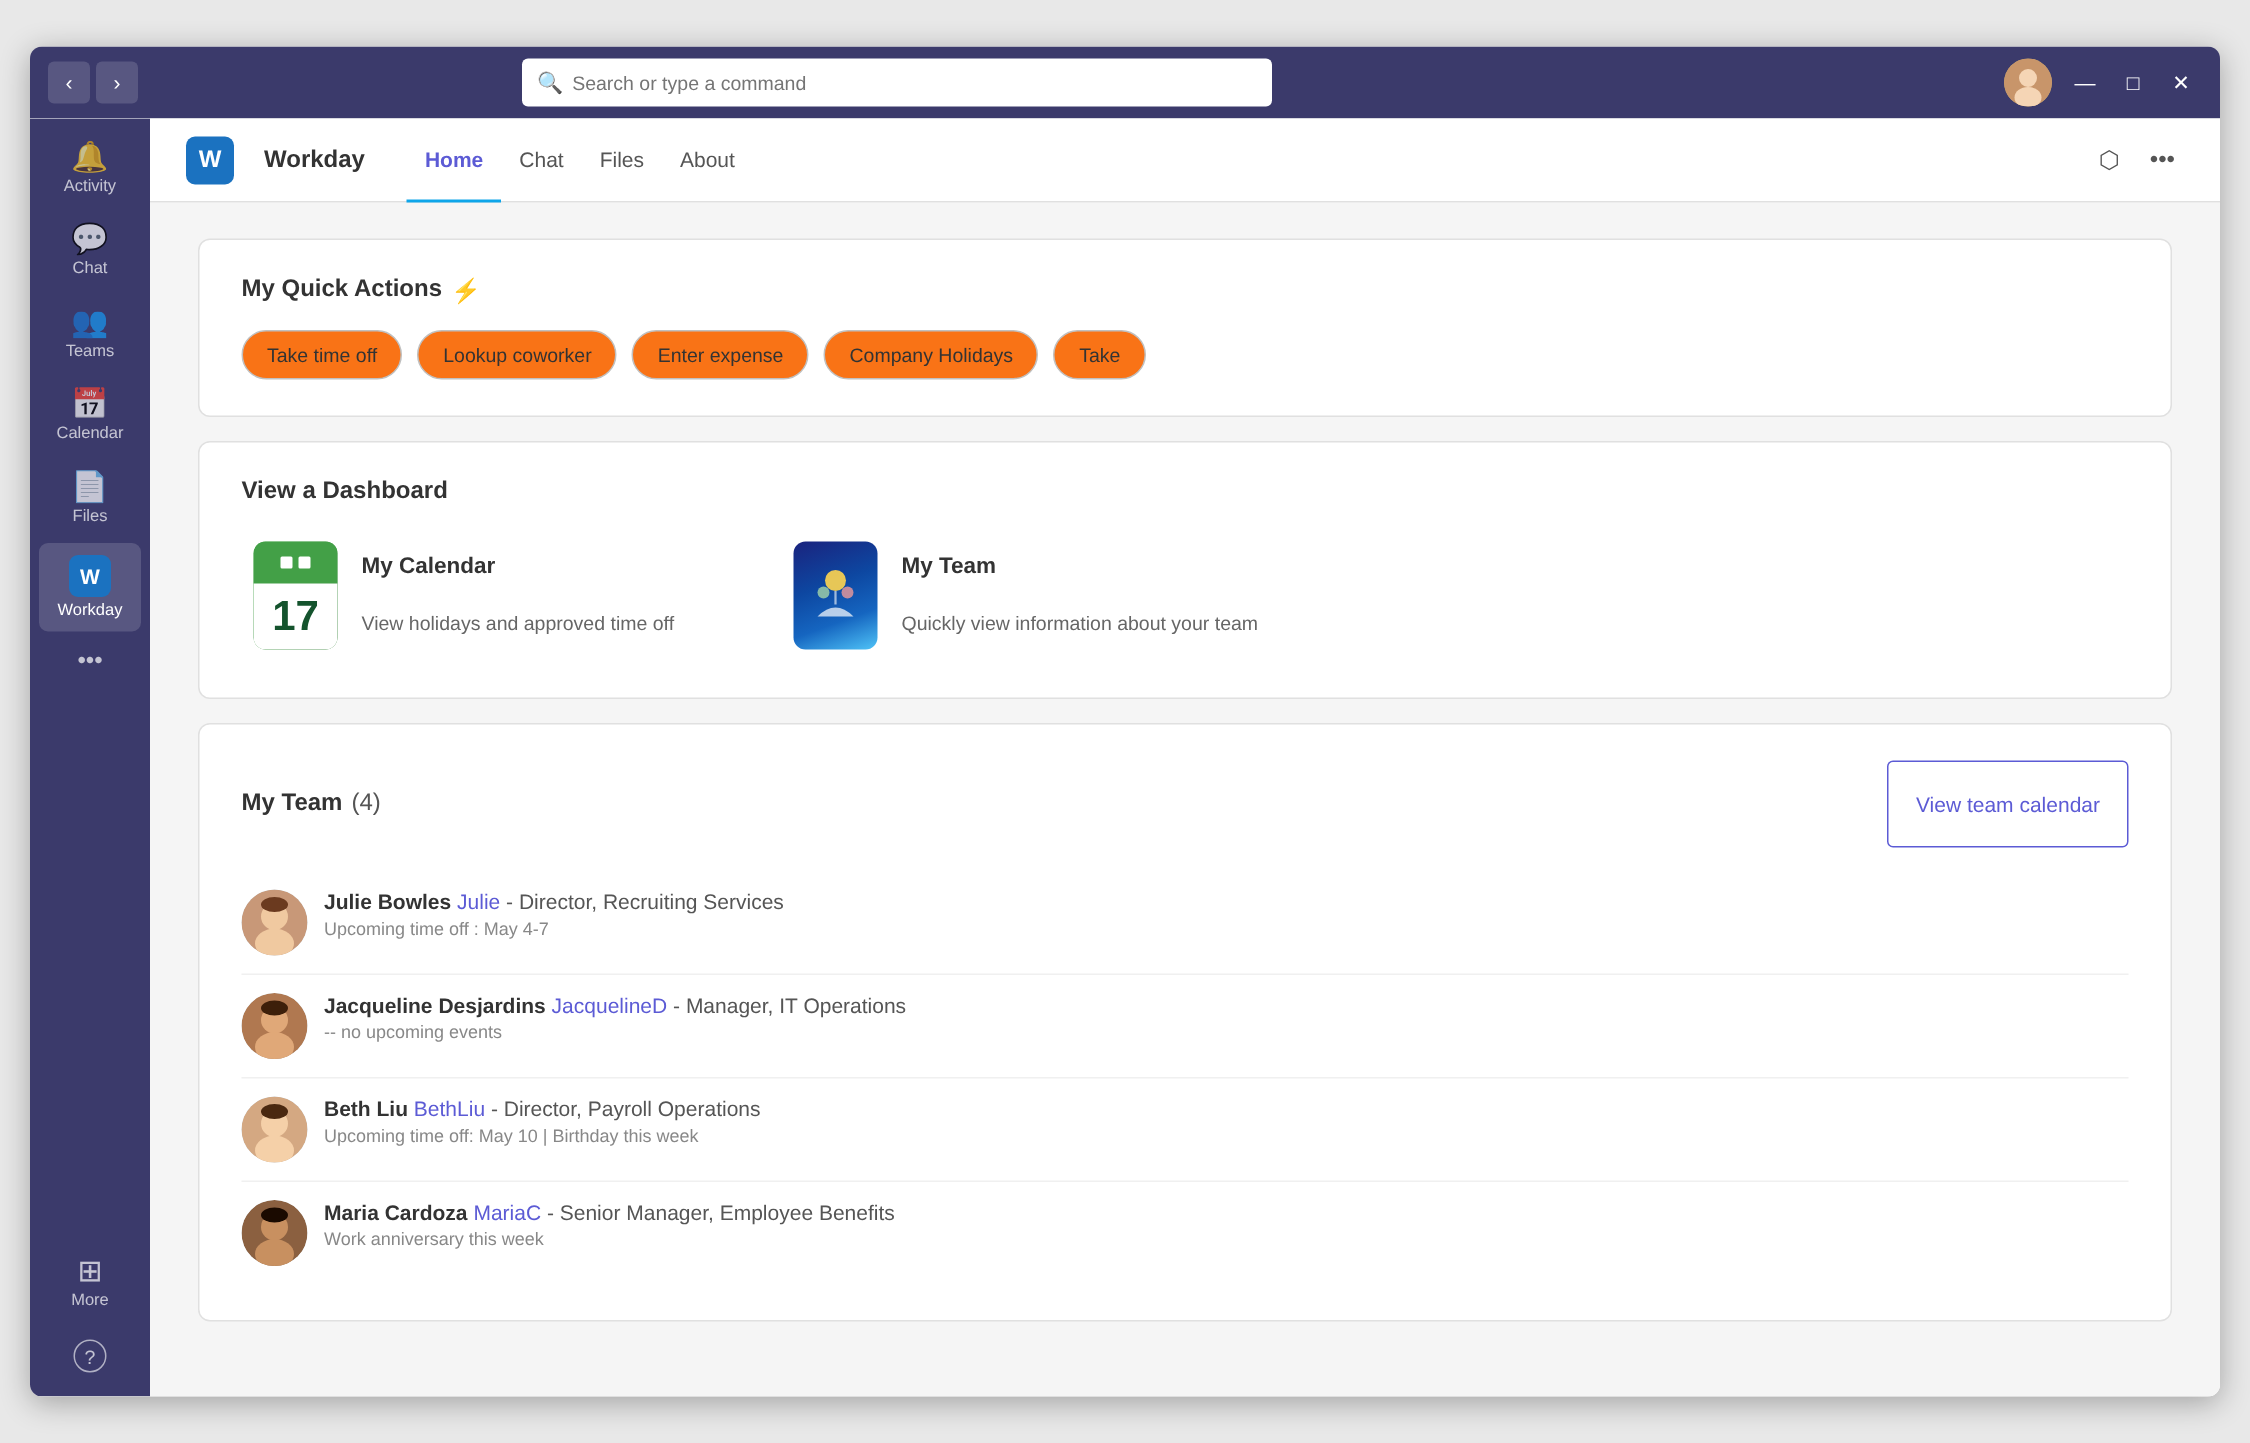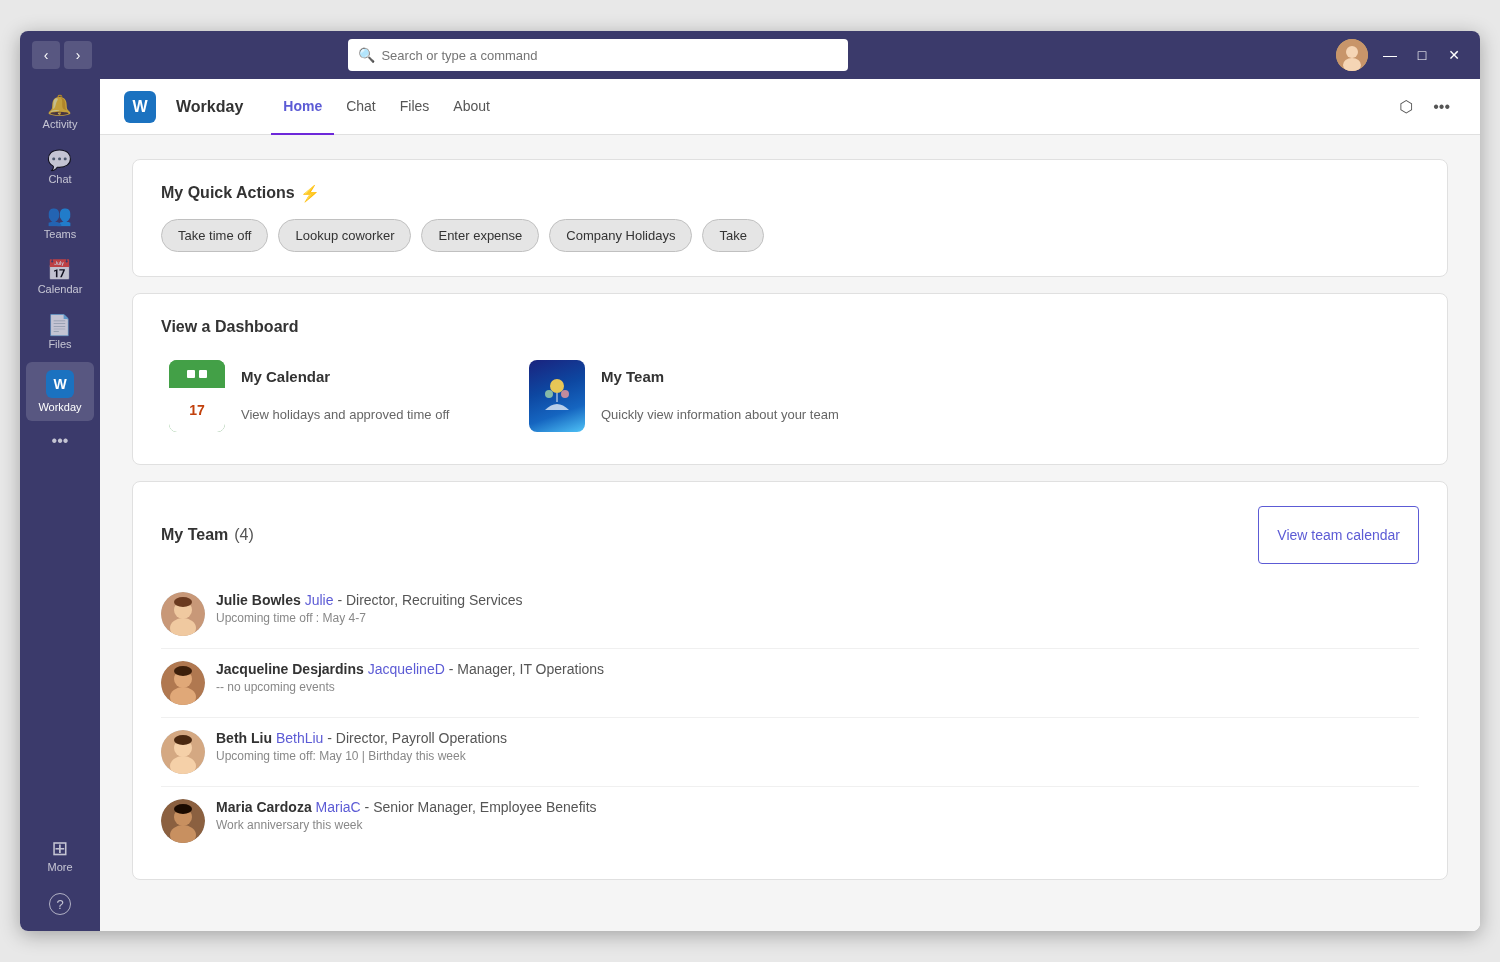--- a/index.html
+++ b/index.html
@@ -34,42 +34,42 @@
 
     
     .app-area { flex: 1; display: flex; flex-direction: column; overflow: hidden; background: #f5f5f5; }
 
     
     .app-header { background: #fff; border-bottom: 1px solid #e0e0e0; padding: 0 24px; height: 56px; display: flex; align-items: center; gap: 20px; flex-shrink: 0; }
     .app-logo { width: 32px; height: 32px; background: #1b72c0; border-radius: 6px; display: flex; align-items: center; justify-content: center; color: #fff; font-weight: bold; font-size: 16px; flex-shrink: 0; }
     .app-title { font-size: 16px; font-weight: 600; color: #333; }
     .app-nav { display: flex; gap: 0; margin-left: 8px; }
     .app-nav-item { padding: 0 12px; height: 56px; display: flex; align-items: center; font-size: 14px; color: #555; cursor: pointer; border-bottom: 2px solid transparent; }
-    .app-nav-item.active { color: #5c5bd5; border-bottom: 2px solid #6d28d9; font-weight: 600; }
+    .app-nav-item.active { color: #5c5bd5; border-bottom: 2px solid #0ea5e9; font-weight: 600; }
     .app-header-right { margin-left: auto; display: flex; align-items: center; gap: 8px; }
     .icon-btn { background: none; border: none; cursor: pointer; color: #555; font-size: 16px; padding: 4px 6px; border-radius: 4px; }
 
     
     .content-area { flex: 1; overflow-y: auto; padding: 24px 32px; }
 
     
     .section-card { background: #fff; border-radius: 8px; border: 1px solid #e0e0e0; padding: 24px 28px; margin-bottom: 16px; }
     .section-title { font-size: 16px; font-weight: 600; color: #333; margin-bottom: 16px; display: flex; align-items: flex-start; gap: 6px; }
 
     
     .quick-actions-row { display: flex; gap: 10px; flex-wrap: wrap; }
-    .qa-btn { border: 1px solid #c0c0c0; background: #e5e5e5; border-radius: 20px; padding: 8px 16px; font-size: 13px; color: #333; cursor: pointer; }
+    .qa-btn { border: 1px solid #c0c0c0; background: #f97316; border-radius: 20px; padding: 8px 16px; font-size: 13px; color: #333; cursor: pointer; }
 
     
     .dashboard-cards { display: flex; gap: 20px; }
     .dash-card { display: flex; align-items: center; gap: 16px; flex: 1; max-width: 340px; cursor: pointer; padding: 8px; border-radius: 6px; }
     .dash-icon { width: 56px; height: 72px; border-radius: 8px; overflow: hidden; display: flex; flex-direction: column; flex-shrink: 0; }
     .calendar-icon { background: linear-gradient(135deg, #4caf50, #2e7d32); display: flex; flex-direction: column; }
     .cal-top { background: #4caf50; height: 30px; display: flex; align-items: center; justify-content: center; }
-    .cal-bottom { background: #fff; flex: 1; display: flex; align-items: center; justify-content: center; font-size: 14px; font-weight: bold; color: #c2410c; }
+    .cal-bottom { background: #fff; flex: 1; display: flex; align-items: center; justify-content: center; font-size: 28px; font-weight: bold; color: #14532d; }
     .team-icon { background: linear-gradient(135deg, #1a3a6b, #0d47a1); display: flex; align-items: center; justify-content: center; color: #fff; font-size: 28px; }
     .dash-card-text h3 { font-size: 15px; font-weight: 600; color: #333; margin-bottom: 21px; }
     .dash-card-text p { font-size: 13px; color: #666; line-height: 1.4; }
 
     
     .team-header { display: flex; align-items: center; justify-content: space-between; margin-bottom: 16px; }
     .view-team-btn { border: 1px solid #5c5bd5; background: #fff; color: #5c5bd5; padding: 20px 18px; border-radius: 4px; font-size: 14px; cursor: pointer; font-weight: 500; }
 
     
     .team-member { display: flex; align-items: flex-start; gap: 11px; padding: 12px 0; border-bottom: 1px solid #f0f0f0; }

